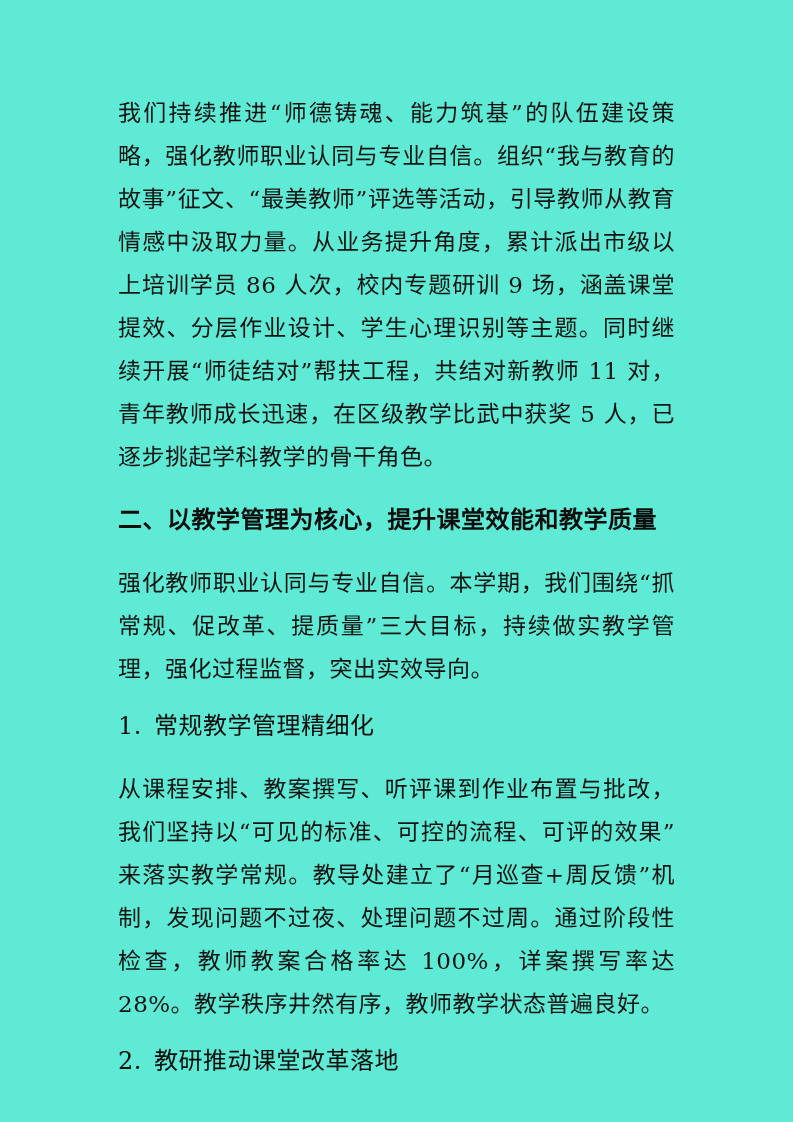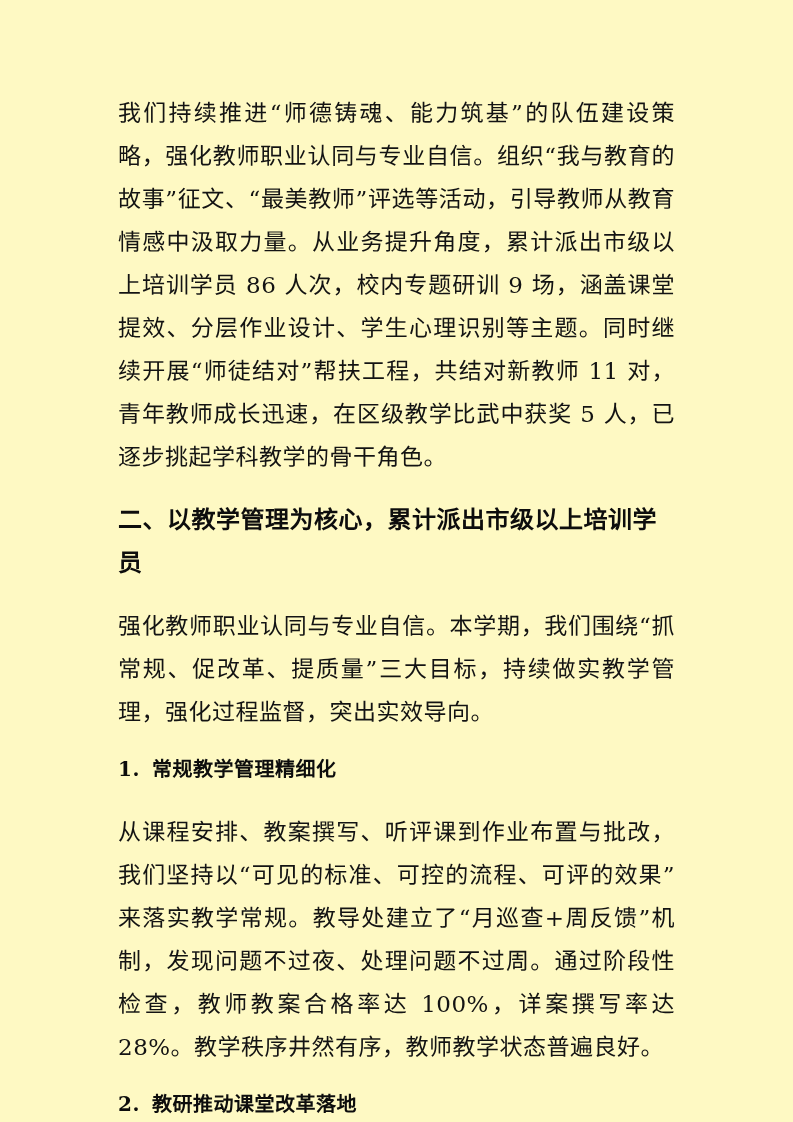--- a/index.html
+++ b/index.html
@@ -5,21 +5,21 @@
   html, body {
     margin: 0;
     padding: 0;
     background: #ffffff;
   }
   .page {
     position: relative;
     width: 793px;
     height: 1122px;
     box-sizing: border-box;
-    background: #fef9c3;
+    background: #5eead4;
     padding: 92px 118px 0 118px;
     overflow: hidden;
     font-family: "DejaVu Serif", "Liberation Serif", serif;
     color: #131313;
   }
   .para {
     margin: 0;
     font-size: 23px;
     line-height: 43px;
     text-align: justify;
@@ -30,39 +30,39 @@
   .section-heading {
     margin: 19px 0 21px 0;
     font-size: 24px;
     line-height: 43px;
     font-weight: 700;
     color: #0d0d0d;
     letter-spacing: 0.5px;
   }
   .sub-heading {
     margin: 14px 0 20px 0;
-    font-size: 20px;
+    font-size: 24px;
     line-height: 43px;
-    font-weight: 700;
+    font-weight: 400;
     color: #0d0d0d;
     letter-spacing: 0.5px;
   }
   .sub-heading .num {
     display: inline-block;
     margin-right: 12px;
   }
 </style>
 </head>
 <body>
 
 <div class="page">
 
   <p class="para">我们持续推进“师德铸魂、能力筑基”的队伍建设策略，强化教师职业认同与专业自信。组织“我与教育的故事”征文、“最美教师”评选等活动，引导教师从教育情感中汲取力量。从业务提升角度，累计派出市级以上培训学员 86 人次，校内专题研训 9 场，涵盖课堂提效、分层作业设计、学生心理识别等主题。同时继续开展“师徒结对”帮扶工程，共结对新教师 11 对，青年教师成长迅速，在区级教学比武中获奖 5 人，已逐步挑起学科教学的骨干角色。</p>
 
-  <h2 class="section-heading">二、以教学管理为核心，累计派出市级以上培训学员</h2>
+  <h2 class="section-heading">二、以教学管理为核心，提升课堂效能和教学质量</h2>
 
   <p class="para">强化教师职业认同与专业自信。本学期，我们围绕“抓常规、促改革、提质量”三大目标，持续做实教学管理，强化过程监督，突出实效导向。</p>
 
   <h3 class="sub-heading">
     <span class="num">1.</span><span>常规教学管理精细化</span>
   </h3>
 
   <p class="para">从课程安排、教案撰写、听评课到作业布置与批改，我们坚持以“可见的标准、可控的流程、可评的效果”来落实教学常规。教导处建立了“月巡查+周反馈”机制，发现问题不过夜、处理问题不过周。通过阶段性检查，教师教案合格率达 100%，详案撰写率达 28%。教学秩序井然有序，教师教学状态普遍良好。</p>
 
   <h3 class="sub-heading">

